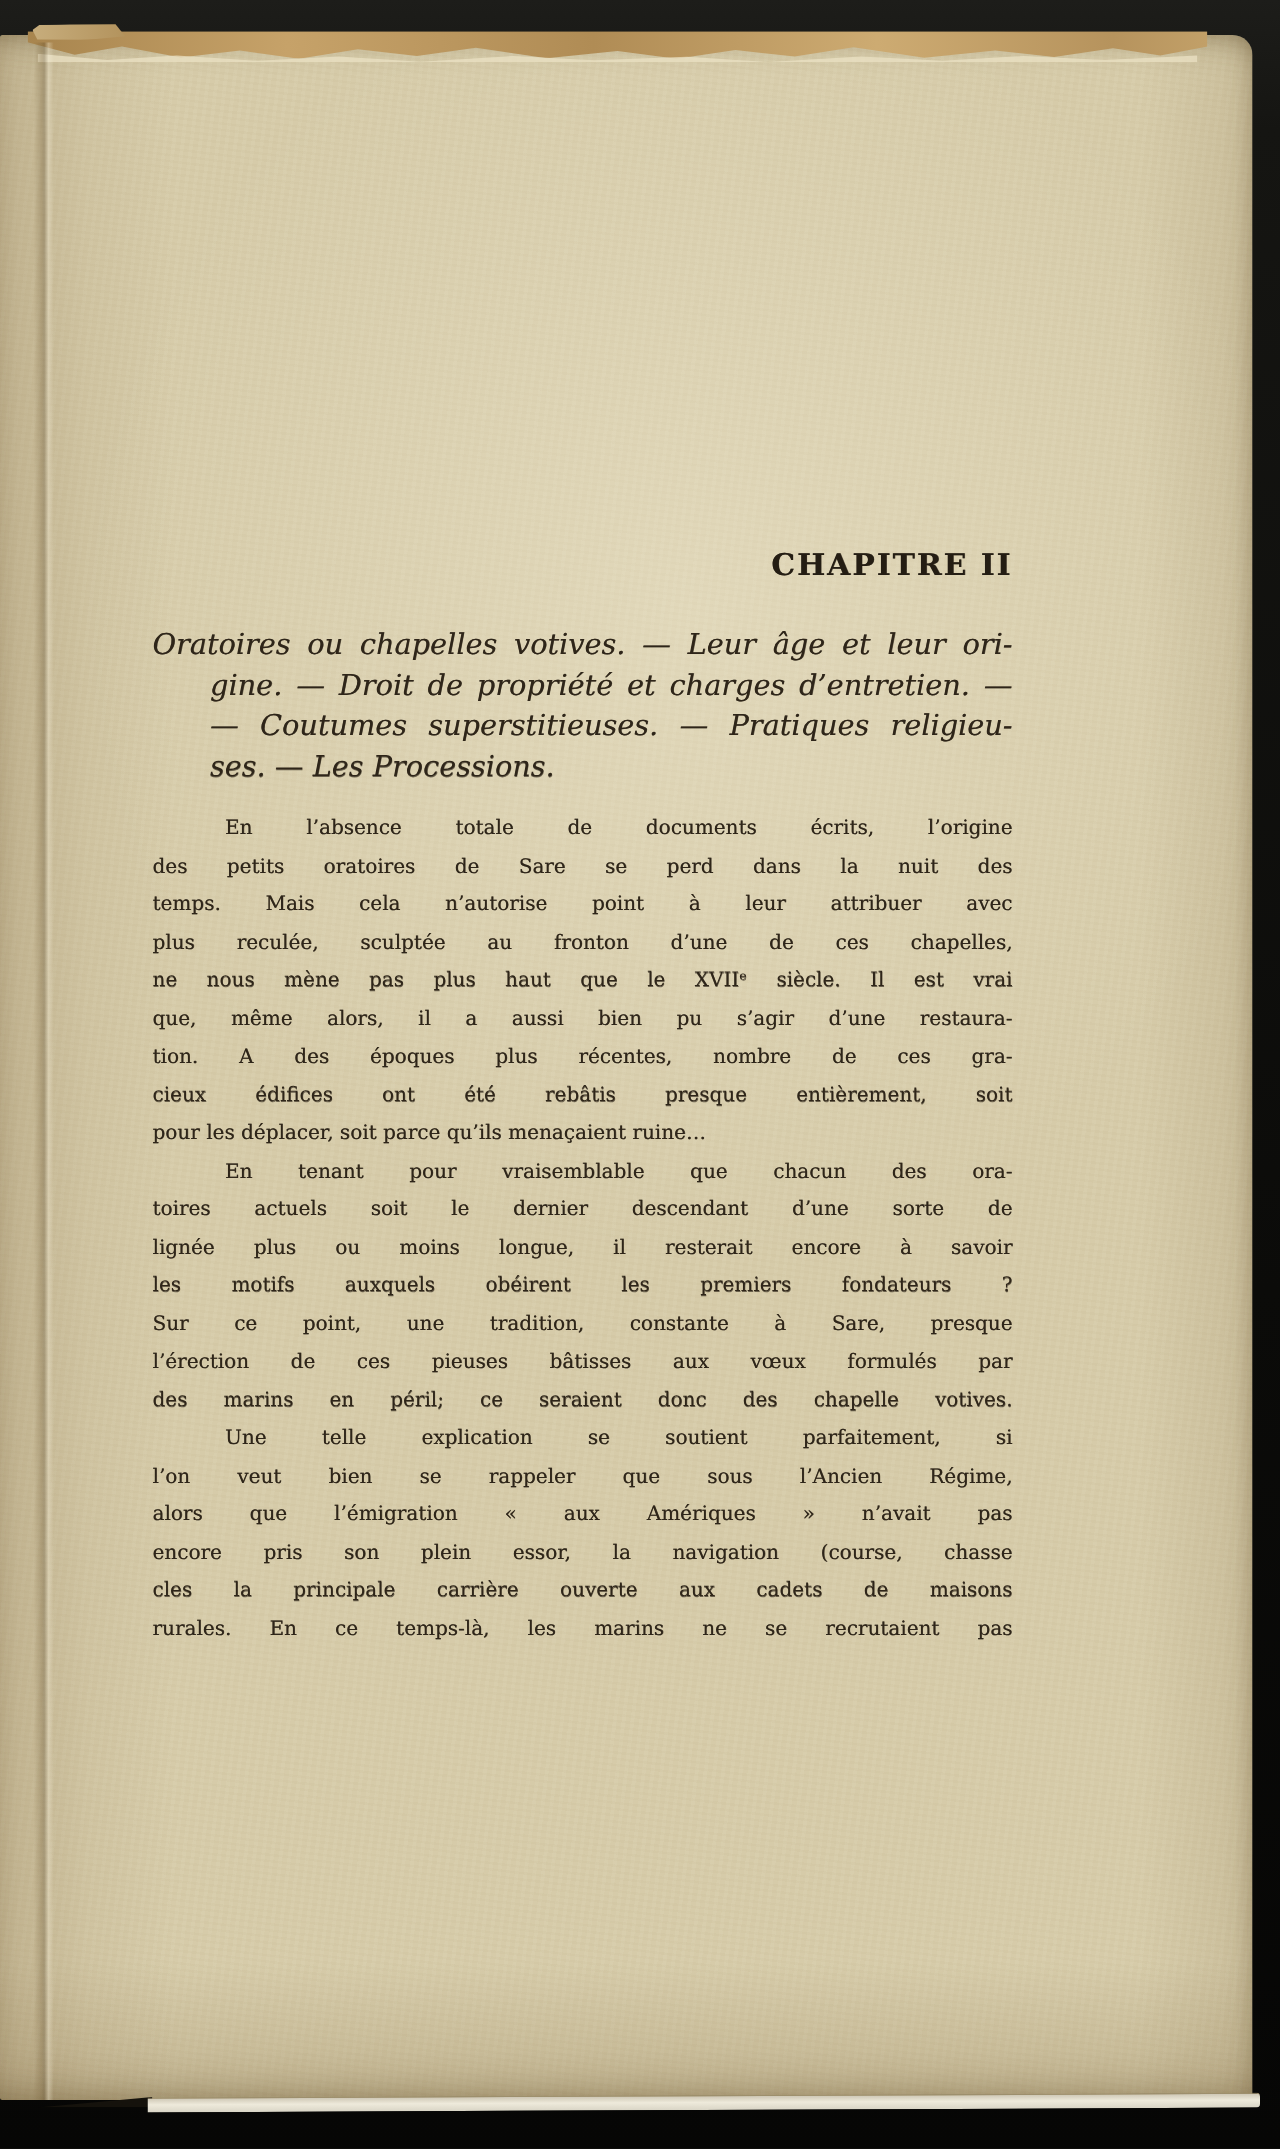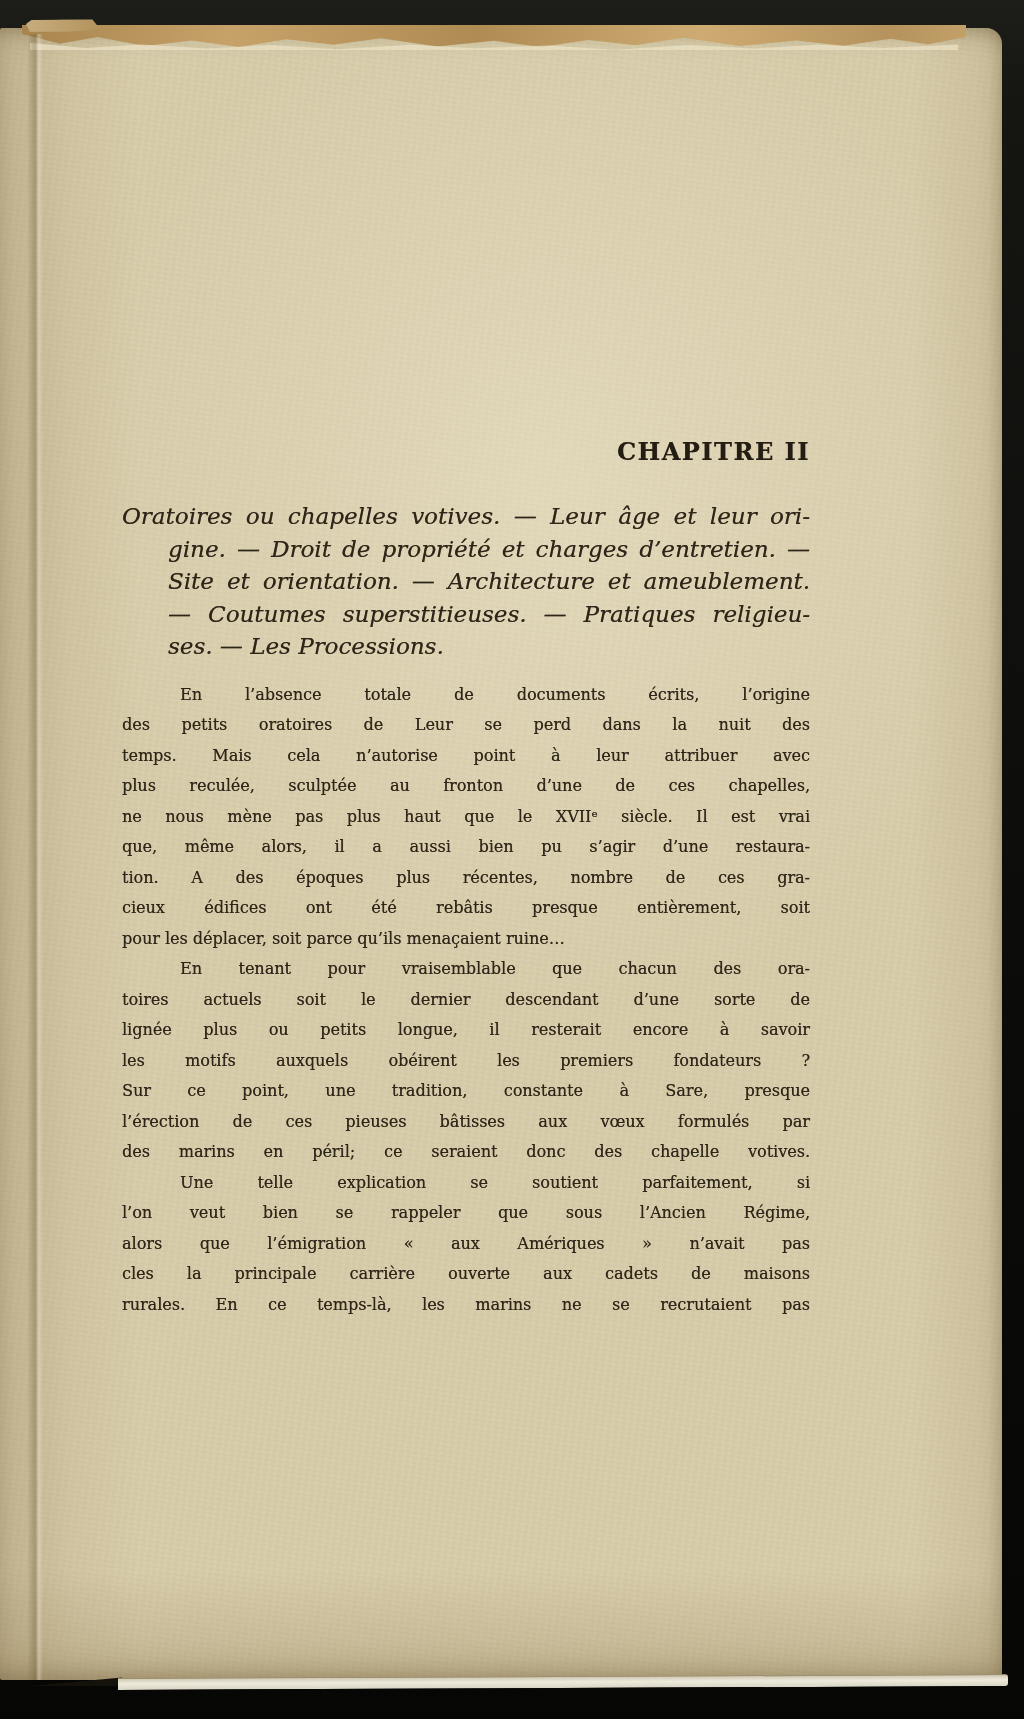--- a/index.html
+++ b/index.html
@@ -86,49 +86,49 @@
     <div class="torn-edge-light"></div>
     <div class="tear-tab"></div>
     <div class="crease"></div>
   </div>
 
   <div class="text-block">
     <div class="heading">CHAPITRE II</div>
     <div class="summary">
         <div class="sline just">Oratoires ou chapelles votives. — Leur âge et leur ori-</div>
         <div class="sline ind just">gine. — Droit de propriété et charges d’entretien. —</div>
-        <div class="sline ind just">Site et orientation. — Architecture et ameublement.</div>
         <div class="sline ind just">— Coutumes superstitieuses. — Pratiques religieu-</div>
         <div class="sline ind">ses. — Les Processions.</div>
       </div>
     <div class="body-text">
         <div>
           <div class="bline first just">En l’absence totale de documents écrits, l’origine</div>
-          <div class="bline just">des petits oratoires de Leur se perd dans la nuit des</div>
+          <div class="bline just">des petits oratoires de Sare se perd dans la nuit des</div>
           <div class="bline just">temps. Mais cela n’autorise point à leur attribuer avec</div>
           <div class="bline just">plus reculée, sculptée au fronton d’une de ces chapelles,</div>
           <div class="bline just">ne nous mène pas plus haut que le XVIIᵉ siècle. Il est vrai</div>
           <div class="bline just">que, même alors, il a aussi bien pu s’agir d’une restaura-</div>
           <div class="bline just">tion. A des époques plus récentes, nombre de ces gra-</div>
           <div class="bline just">cieux édifices ont été rebâtis presque entièrement, soit</div>
           <div class="bline">pour les déplacer, soit parce qu’ils menaçaient ruine…</div>
         </div>
         <div>
           <div class="bline first just">En tenant pour vraisemblable que chacun des ora-</div>
           <div class="bline just">toires actuels soit le dernier descendant d’une sorte de</div>
-          <div class="bline just">lignée plus ou petits longue, il resterait encore à savoir</div>
+          <div class="bline just">lignée plus ou moins longue, il resterait encore à savoir</div>
           <div class="bline just">les motifs auxquels obéirent les premiers fondateurs ?</div>
           <div class="bline just">Sur ce point, une tradition, constante à Sare, presque</div>
           <div class="bline just">l’érection de ces pieuses bâtisses aux vœux formulés par</div>
           <div class="bline just">des marins en péril; ce seraient donc des chapelle votives.</div>
         </div>
         <div>
           <div class="bline first just">Une telle explication se soutient parfaitement, si</div>
           <div class="bline just">l’on veut bien se rappeler que sous l’Ancien Régime,</div>
           <div class="bline just">alors que l’émigration « aux Amériques » n’avait pas</div>
+          <div class="bline just">encore pris son plein essor, la navigation (course, chasse</div>
           <div class="bline just">cles la principale carrière ouverte aux cadets de maisons</div>
           <div class="bline just">rurales. En ce temps-là, les marins ne se recrutaient pas</div>
         </div>
       </div>
   </div>
 
   <div class="bottom-wedge"></div>
   <div class="under-page"></div>
 </div>
 

